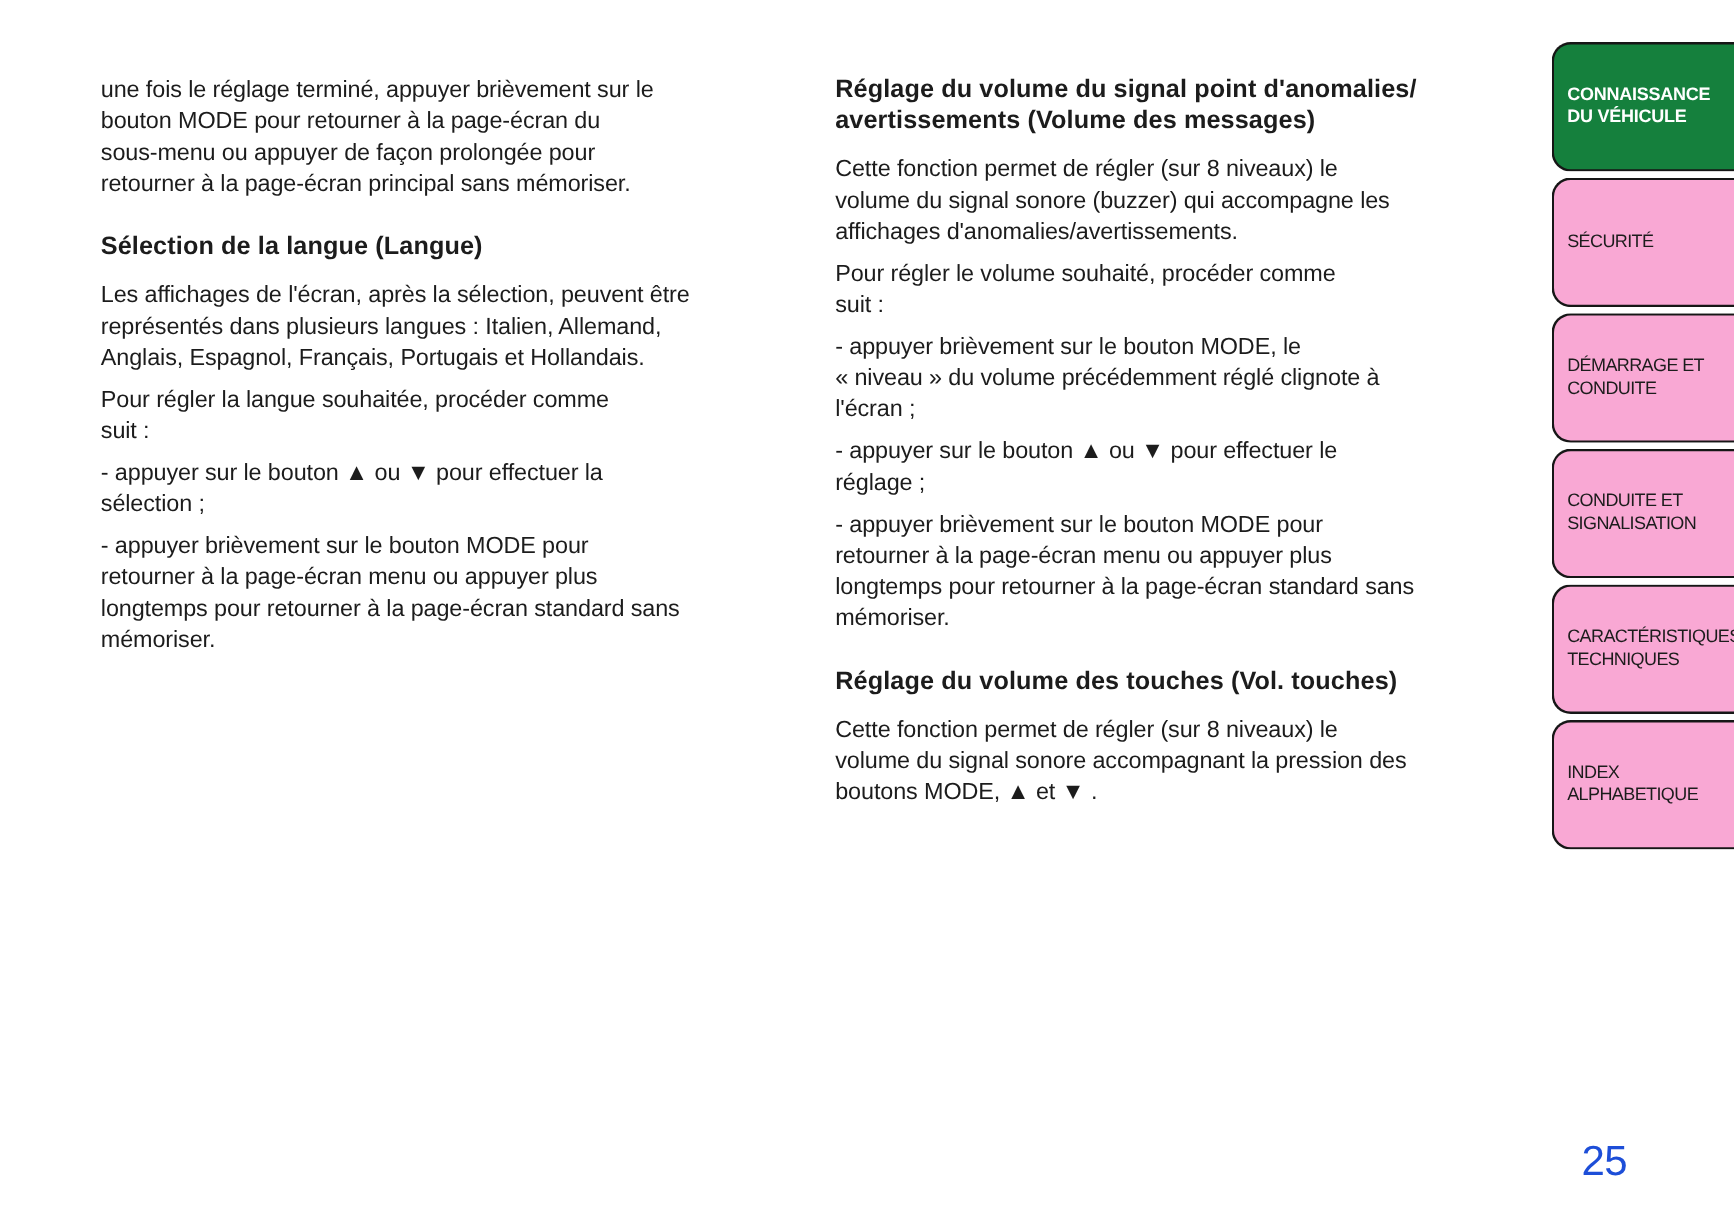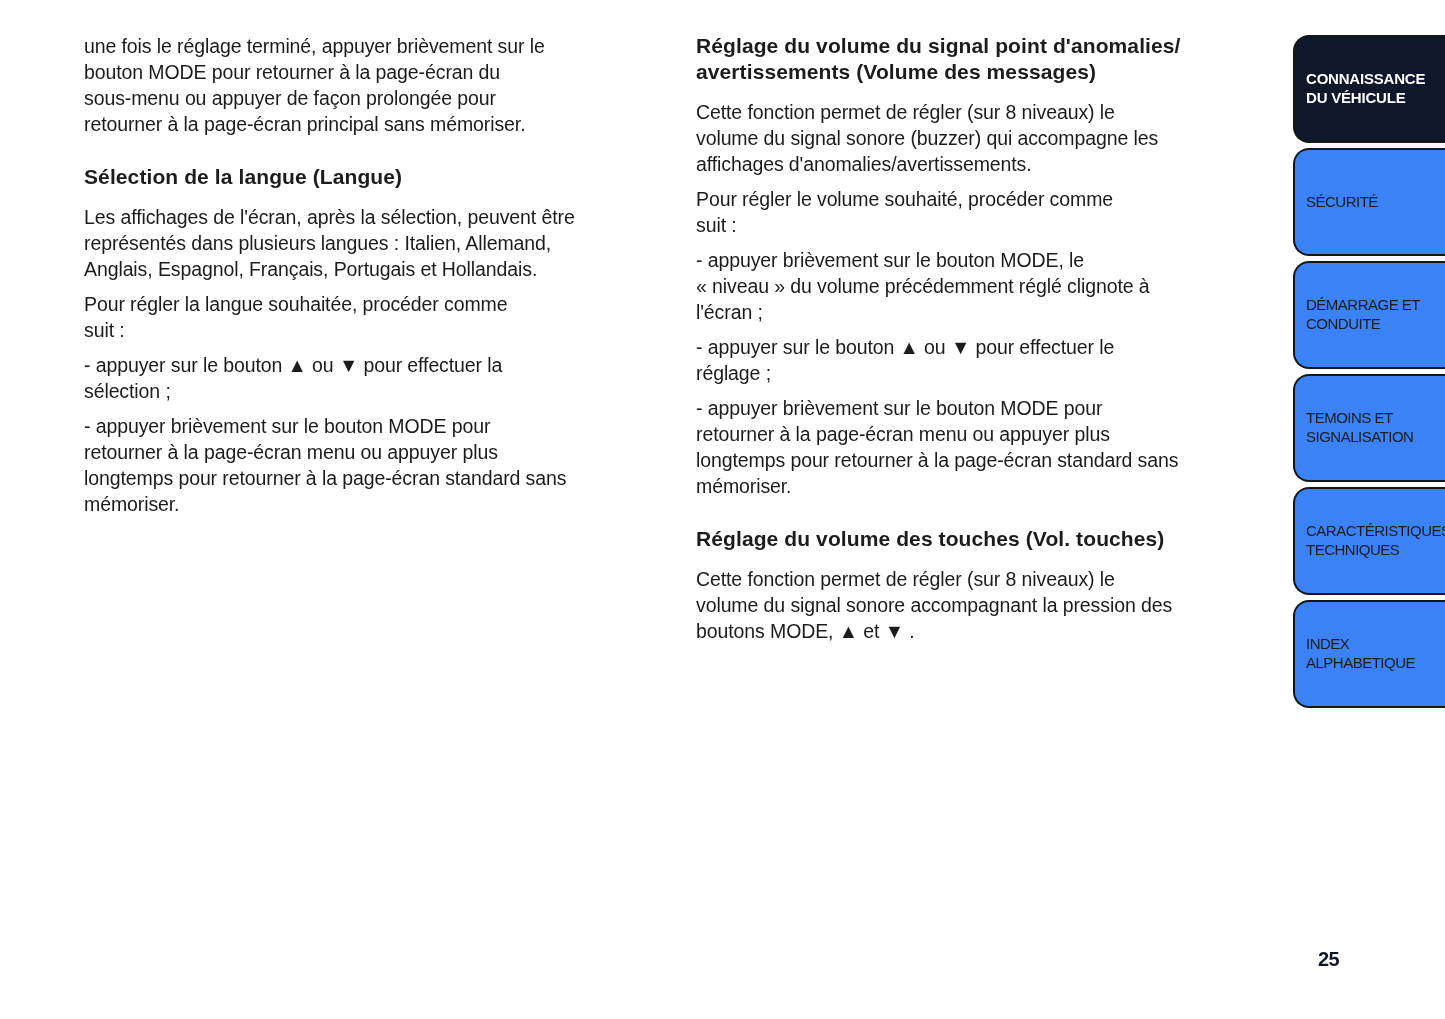--- a/index.html
+++ b/index.html
@@ -15,21 +15,21 @@
     font-family: "Liberation Sans", "DejaVu Sans", sans-serif;
     color: #1c1c1c;
   }
   .content {
     position: absolute;
     left: 84px;
     top: 33px;
     display: flex;
     gap: 34px;
   }
-  .col { display: block; }
+  .col { display: block; margin-top: 29px; }
   .col-left  { width: 578px; }
   .col-right { width: 566px; }
   .para {
     font-size: 19.5px;
     line-height: 26px;
     margin: 0 0 9px 0;
     white-space: pre-line;
     letter-spacing: -0.1px;
   }
   .heading {
@@ -46,49 +46,49 @@
   .sidebar {
     position: absolute;
     top: 35px;
     right: 0;
     width: 152px;
   }
   .tab {
     box-sizing: border-box;
     height: 108px;
     margin-bottom: 5px;
-    background: #3b82f6;
+    background: #f9a8d4;
     border: 2px solid #161616;
     border-right: none;
     border-radius: 16px 0 0 16px;
     display: flex;
     align-items: center;
     padding-left: 11px;
     padding-right: 4px;
     font-size: 15px;
     line-height: 1.25;
     letter-spacing: -0.5px;
     white-space: pre-line;
     color: #1c1c1c;
   }
   .tab.active {
-    background: #0f172a;
+    background: #15803d;
     border-color: #161616;
     color: #ffffff;
     font-weight: bold;
     letter-spacing: -0.2px;
   }
   .pagenum {
     position: absolute;
     top: 948px;
     left: 1318px;
-    font-size: 20px;
-    font-weight: bold;
+    font-size: 35px;
+    font-weight: normal;
     letter-spacing: -0.5px;
-    color: #0f172a;
+    color: #1d4ed8;
   }
 </style>
 </head>
 <body>
 
 <div class="content">
 
   <div class="col col-left">
     <p class="para">une fois le réglage terminé, appuyer brièvement sur le
 bouton MODE pour retourner à la page-écran du
@@ -132,21 +132,21 @@
   </div>
 
 </div>
 
 <div class="sidebar">
   <div class="tab active">CONNAISSANCE
 DU VÉHICULE</div>
   <div class="tab">SÉCURITÉ</div>
   <div class="tab">DÉMARRAGE ET
 CONDUITE</div>
-  <div class="tab">TEMOINS ET
+  <div class="tab">CONDUITE ET
 SIGNALISATION</div>
   <div class="tab">CARACTÉRISTIQUES
 TECHNIQUES</div>
   <div class="tab">INDEX
 ALPHABETIQUE</div>
 </div>
 
 <div class="pagenum">25</div>
 
 </body></html>

